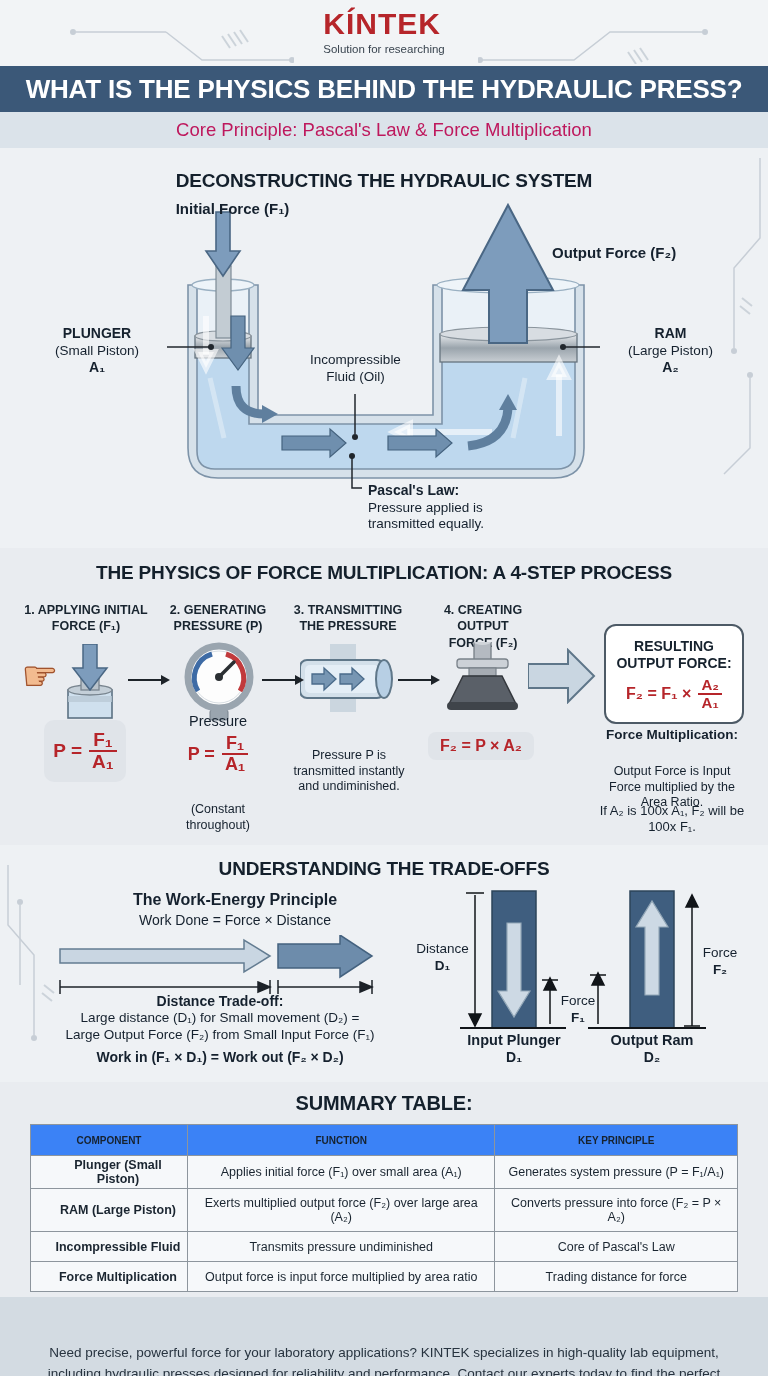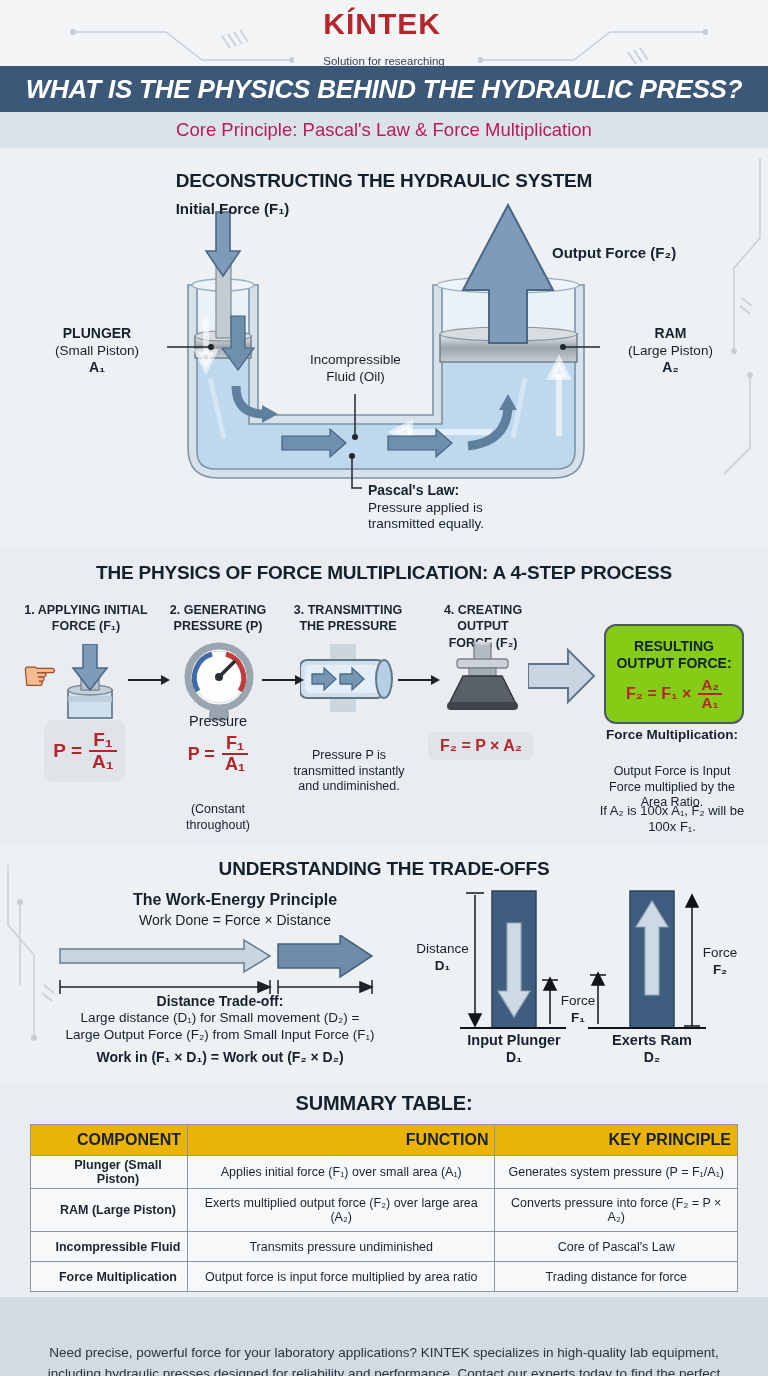--- a/index.html
+++ b/index.html
@@ -8,25 +8,25 @@
   .sec{position:relative;width:768px;overflow:hidden;}
   .ab{position:absolute;}
   .c{text-align:center;}
   svg{display:block;}
 
   
   .s-top{height:66px;background:#f2f4f6;}
   .logo-wrap{left:0;right:0;top:9px;text-align:center;}
   .logo-inner{display:inline-block;text-align:left;}
   .logo-txt{font-size:30px;font-weight:800;color:#b6252a;letter-spacing:1px;line-height:1;}
-  .tagline{font-size:11.5px;color:#39444f;margin-top:16px;}
+  .tagline{font-size:11.5px;color:#39444f;margin-top:4px;}
 
   
   .s-band{height:46px;background:#3b5878;display:flex;align-items:center;justify-content:center;}
-  .band-title{color:#fff;font-size:26px;font-weight:800;letter-spacing:-0.2px;font-style:italic;}
+  .band-title{color:#fff;font-size:26px;font-weight:800;letter-spacing:-0.2px;}
   .s-sub{height:36px;background:#dbe3ea;display:flex;align-items:center;justify-content:center;border-top:2px solid #2e4а66;}
   .sub-title{color:#be185d;font-size:18.5px;font-weight:500;}
 
   
   .s-system{height:400px;background:#eef1f4;}
   .s-process{height:297px;background:#e9ecf0;}
   .s-trade{height:237px;background:#eef1f4;}
   .s-table{height:215px;background:#e9ecf0;}
   .s-footer{height:79px;background:#d3dbe2;}
 
@@ -36,27 +36,27 @@
   .small{font-size:12.5px;margin-top:20px;}
 
   
   .feq{display:inline-flex;align-items:center;gap:7px;font-weight:800;color:#b6252a;}
   .frac{display:inline-flex;flex-direction:column;line-height:1.06;text-align:center;}
   .frac .num{border-bottom:2.5px solid currentColor;padding:0 3px;}
   .frac .den{padding:0 3px;}
   .fbox{background:#e0e4e9;border-radius:10px;display:flex;align-items:center;justify-content:center;}
   .step-h{font-size:12.5px;font-weight:800;color:#18242f;line-height:1.3;}
 
-  .result-box{background:#84cc16;border:2px solid #4d5a66;border-radius:12px;display:flex;flex-direction:column;align-items:center;justify-content:center;gap:4px;}
+  .result-box{background:#ffffff;border:2px solid #4d5a66;border-radius:12px;display:flex;flex-direction:column;align-items:center;justify-content:center;gap:4px;}
   .result-title{font-size:14px;font-weight:800;color:#16222e;line-height:1.25;}
 
   
   table.sum{border-collapse:collapse;width:708px;table-layout:fixed;}
   table.sum th,table.sum td{border:1.5px solid #8d959d;padding:2px 6px;vertical-align:middle;text-align:center;}
-  table.sum th{background:#eab308;font-size:16px;font-weight:800;color:#17222e;height:26px;text-align:right;}
+  table.sum th{background:#3b82f6;font-size:10px;font-weight:800;color:#17222e;height:26px;}
   table.sum td{background:#f6f8fa;font-size:12.5px;color:#1a2530;}
   table.sum td:first-child{font-weight:700;padding-left:24px;}
   .hand{font-size:40px;color:#f2bb90;-webkit-text-stroke:1.2px #a0522d;text-shadow:0 0 1px #a0522d;line-height:1;}
 
   .footer-text{font-size:13.5px;color:#27333f;line-height:1.55;margin-top:37px;}
   .footer-link{font-size:13.5px;font-weight:700;color:#1f3b57;text-decoration:underline;cursor:pointer;}
   .deco{stroke:#c7ced6;stroke-width:1.5;fill:none;}
   .deco-dot{fill:#c7ced6;}
 </style>
 </head>
@@ -410,21 +410,21 @@
     </div>
     <div class="ab lbl c" style="left:688px;top:100px;width:64px">
       <div>Force</div>
         <div style="font-weight:800">F₂</div>
     </div>
     <div class="ab c" style="left:446px;top:186px;width:136px">
       <div class="lbl" style="font-size:14.5px;font-weight:600">Input Plunger</div>
       <div class="bold-lbl">D₁</div>
     </div>
     <div class="ab c" style="left:586px;top:186px;width:132px">
-      <div class="lbl" style="font-size:14.5px;font-weight:600">Exerts Ram</div>
+      <div class="lbl" style="font-size:14.5px;font-weight:600">Output Ram</div>
       <div class="bold-lbl">D₂</div>
     </div>
   </div>
 
   <div class="sec s-table">
     <div class="ab sec-title c" style="left:0;right:0;top:10px;font-size:20px">SUMMARY TABLE:</div>
     <table class="sum ab" style="left:30px;top:42px">
       <colgroup>
           <col style="width:22.2%">
           <col style="width:43.5%">

